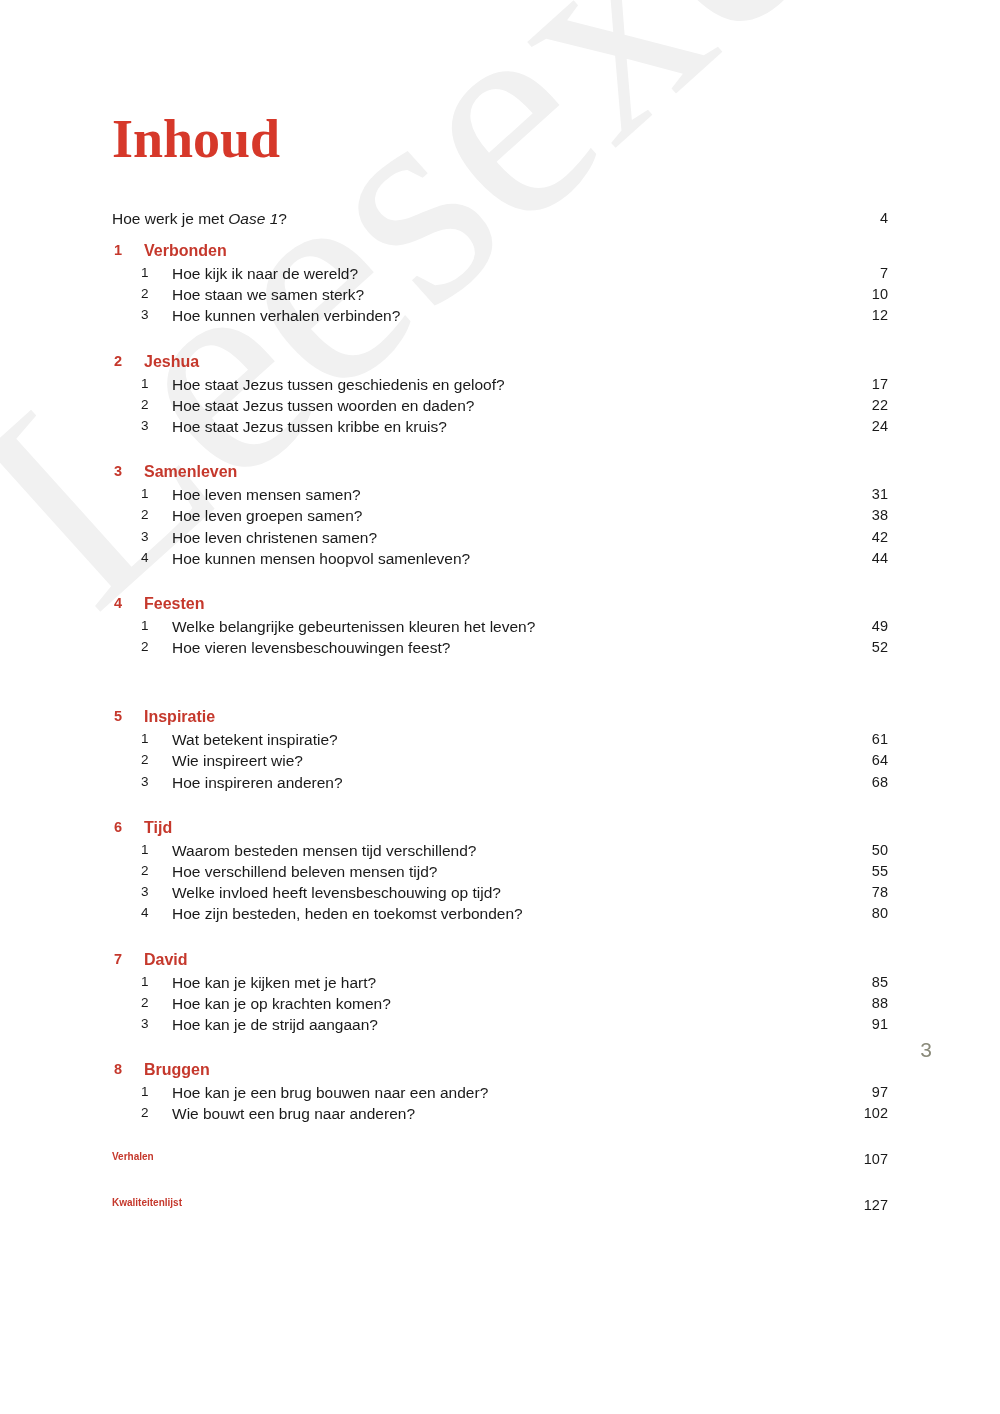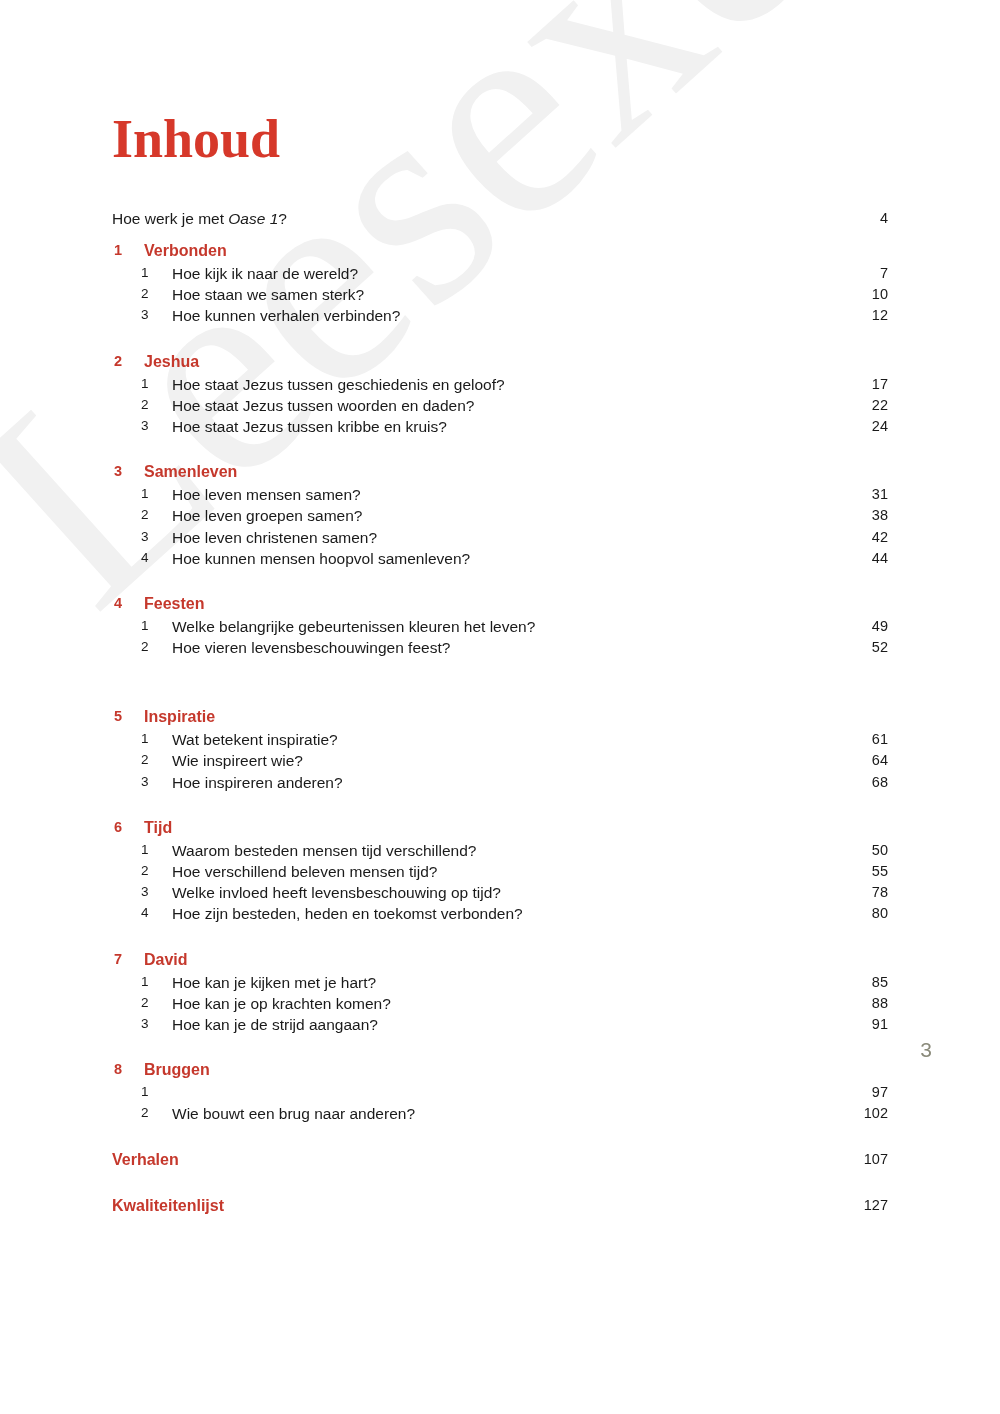--- a/index.html
+++ b/index.html
@@ -158,21 +158,21 @@
     font-weight: bold;
     font-size: 16px;
   }
 
   
   .back { height: 26px; }
   .back .label {
     left: 0;
     color: #c5382c;
     font-weight: bold;
-    font-size: 16px;
+    font-size: 10px;
   }
 
   .folio {
     position: absolute;
     right: 68px;
     bottom: 42px;
     font-size: 21px;
     color: #8a8a7a;
     font-family: "Liberation Sans", sans-serif;
     z-index: 3;
@@ -357,20 +357,21 @@
       </div>
 
       <div class="gap"></div>
 
       <div class="row chapter">
         <span class="num">8</span>
         <span class="label">Bruggen</span>
       </div>
       <div class="row sub">
         <span class="num">1</span>
+        <span class="label">Hoe kan je een brug bouwen naar een ander?</span>
         <span class="pg">97</span>
       </div>
       <div class="row sub">
         <span class="num">2</span>
         <span class="label">Wie bouwt een brug naar anderen?</span>
         <span class="pg">102</span>
       </div>
 
       <div class="gap"></div>
 

